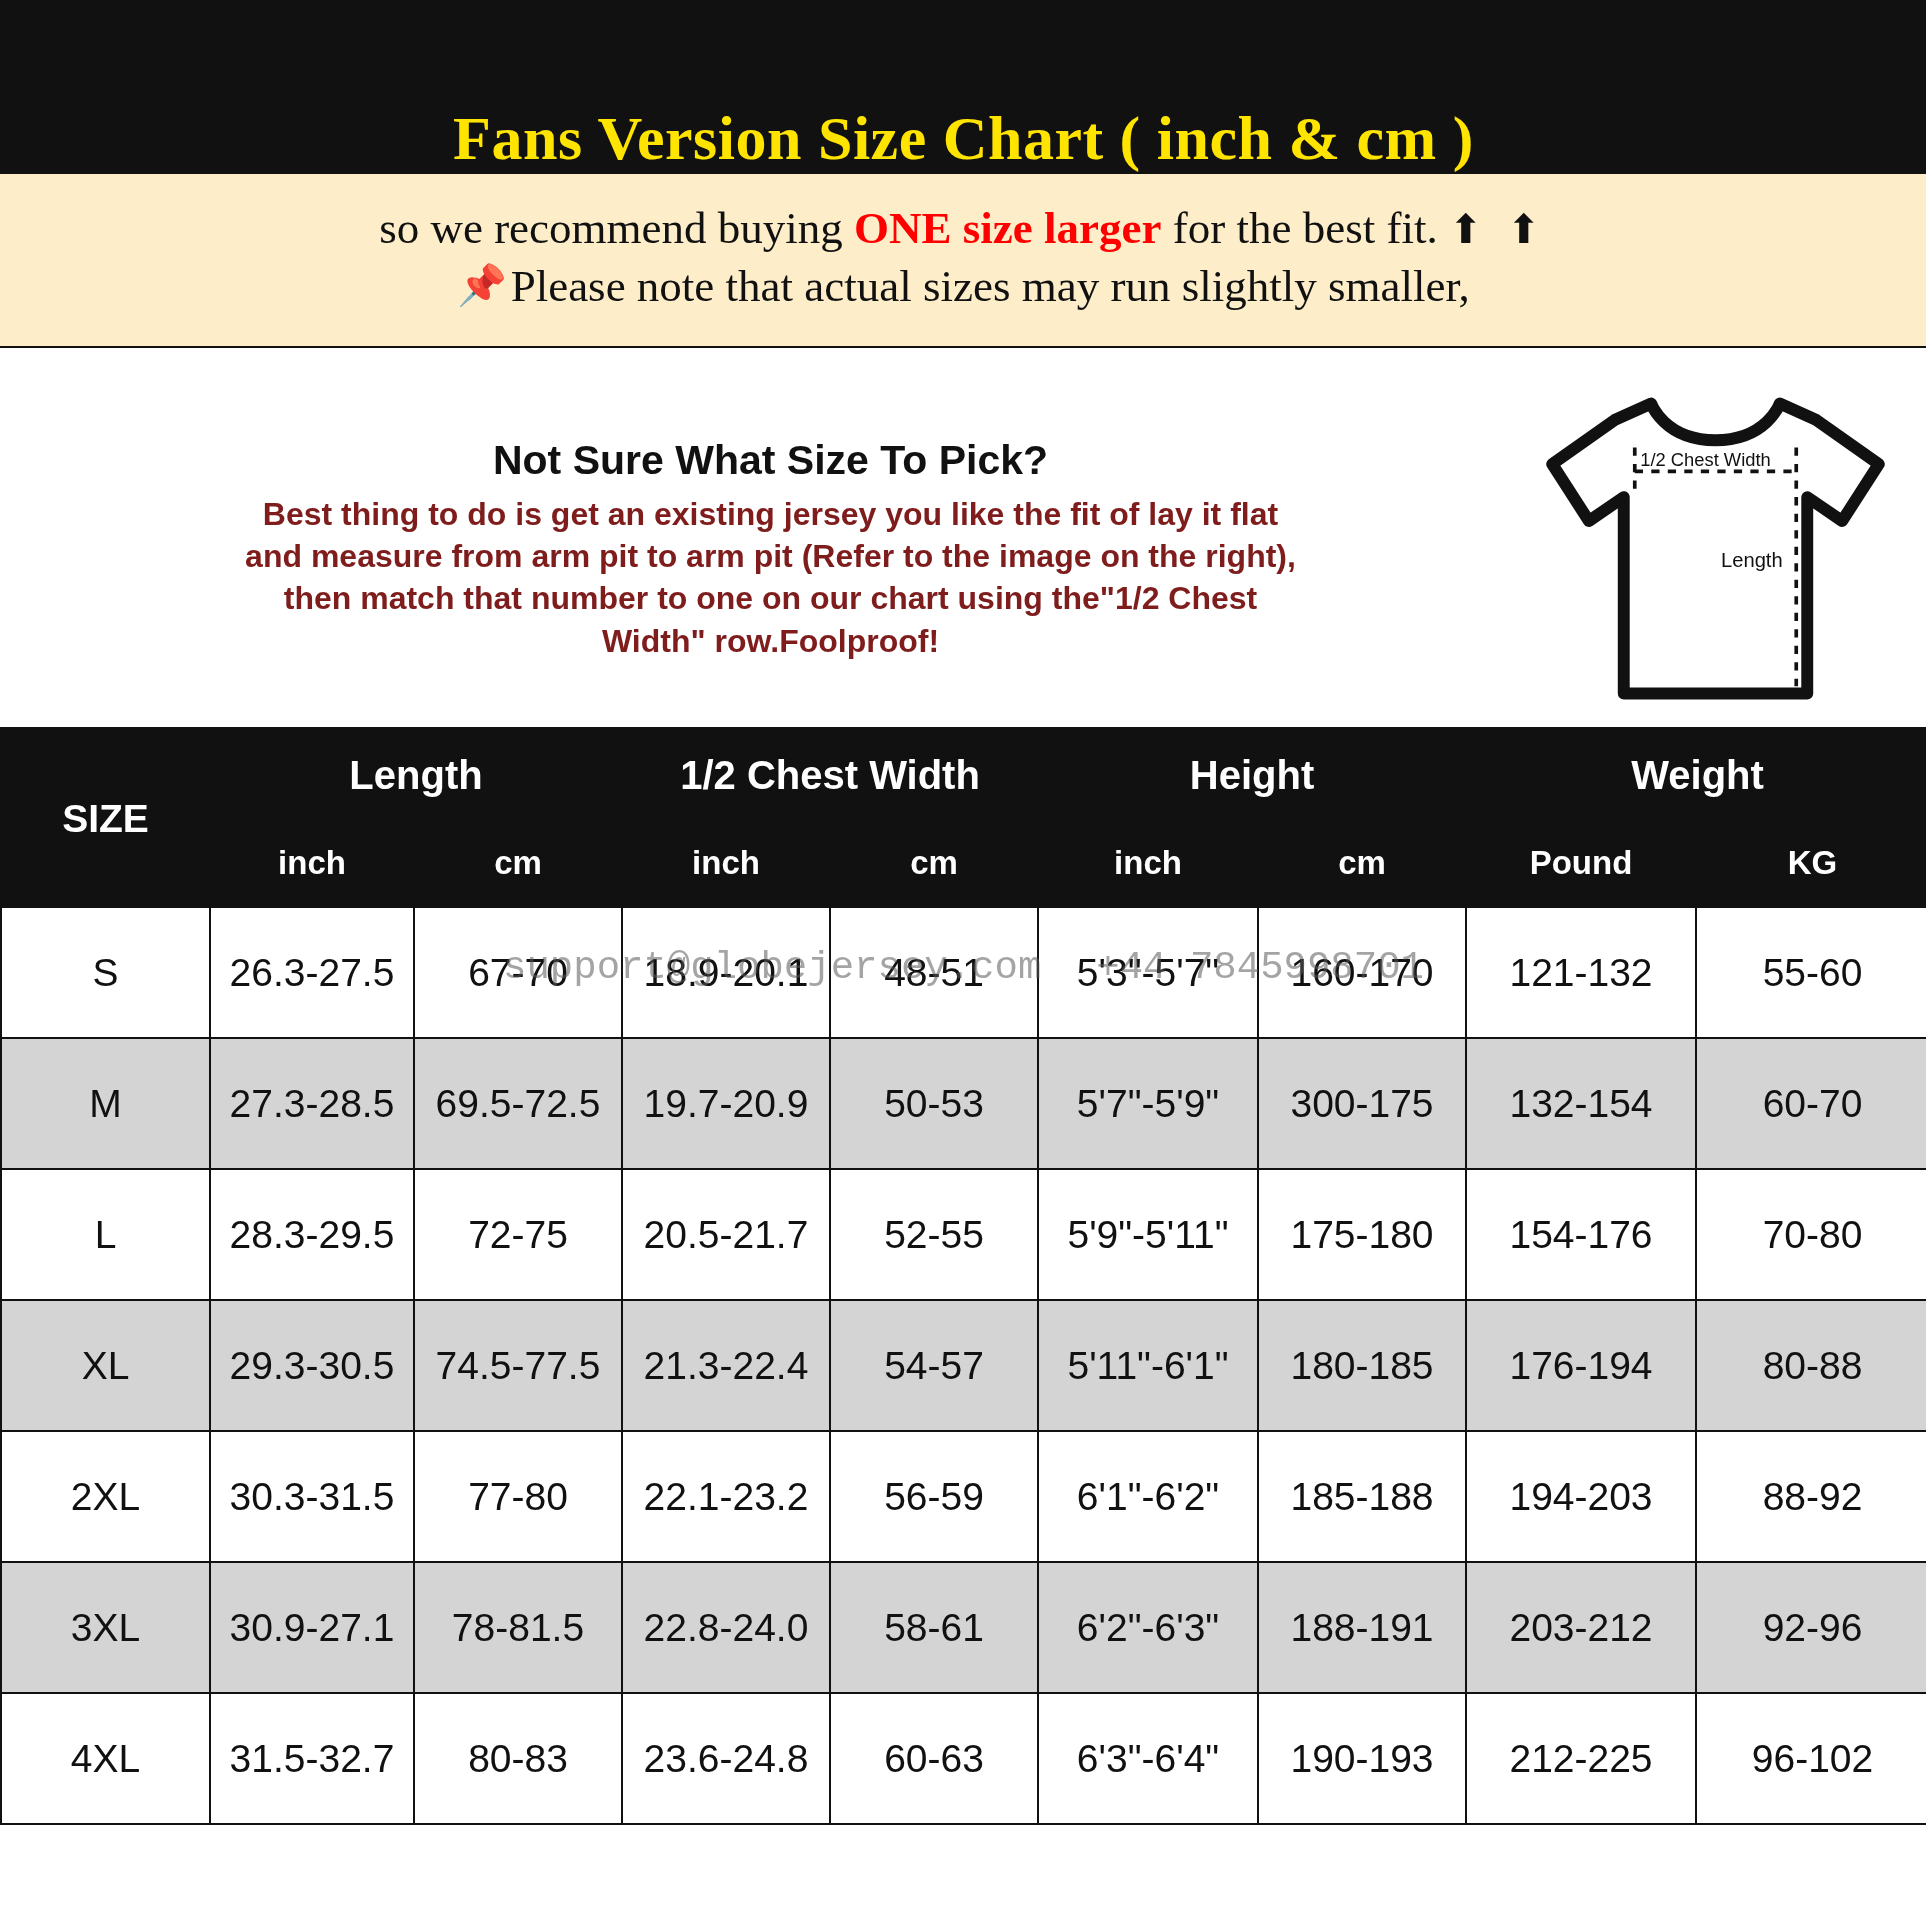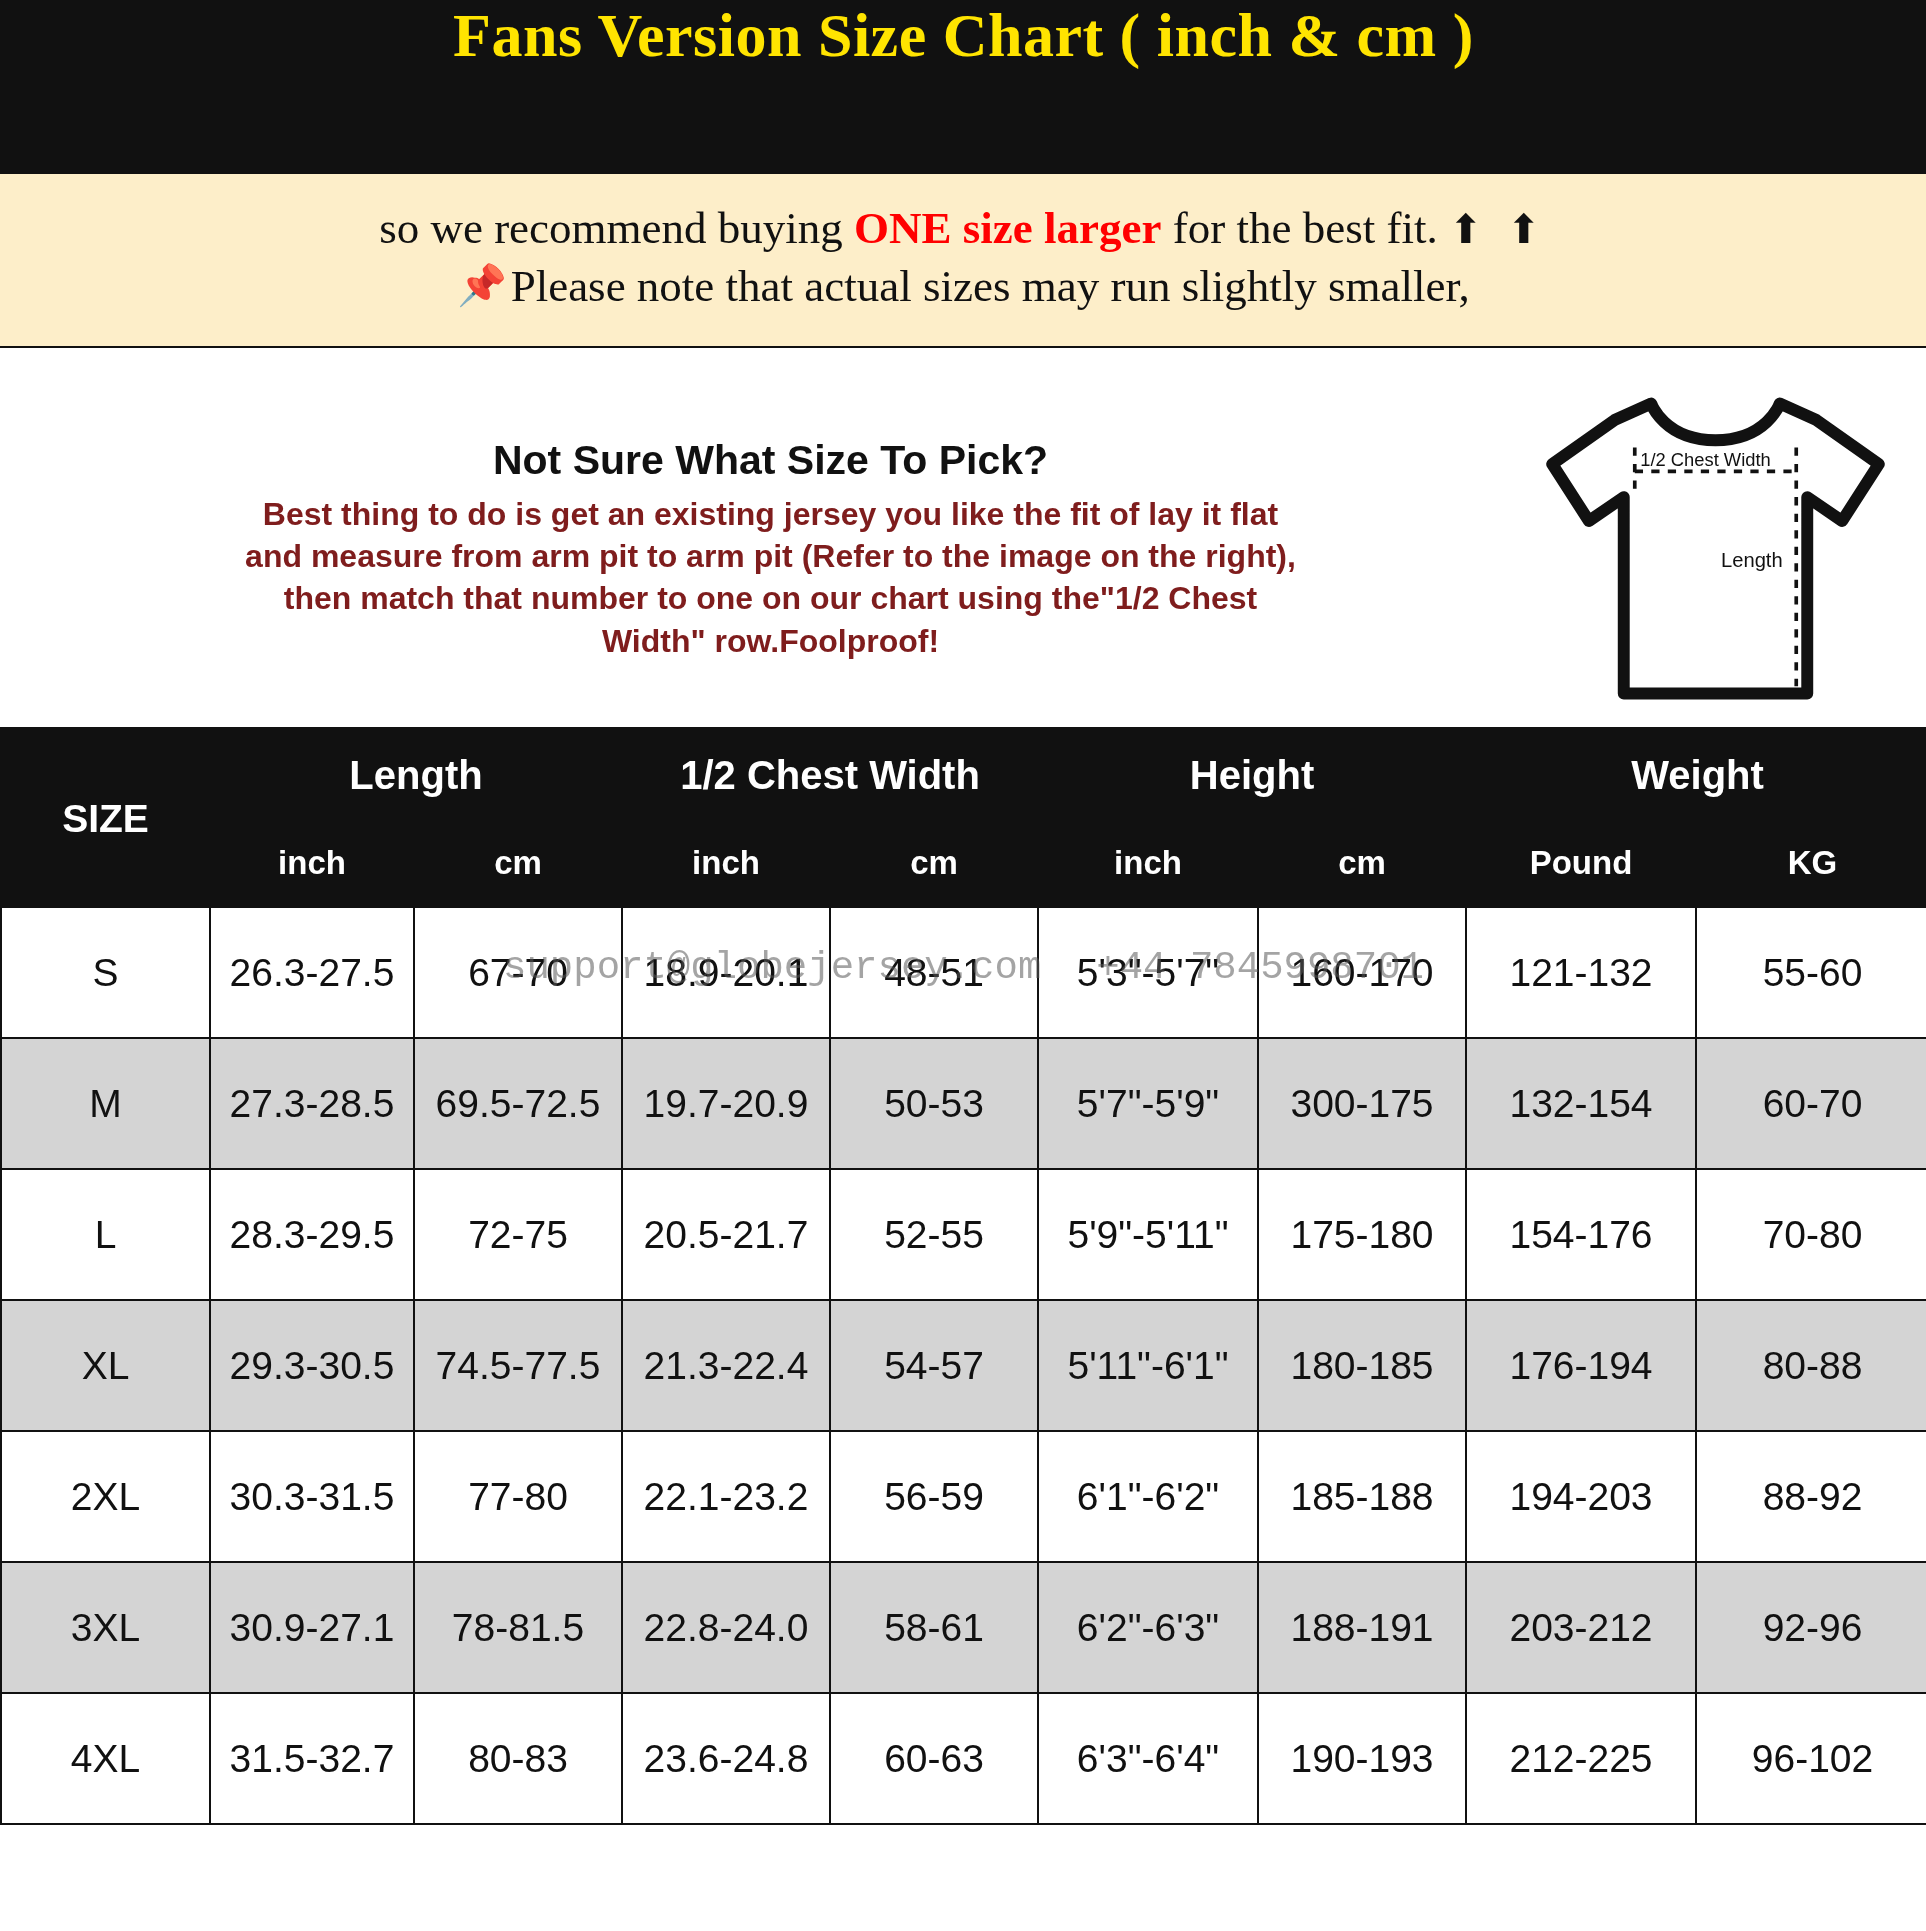--- a/index.html
+++ b/index.html
@@ -15,21 +15,21 @@
     position: relative;
     background: #ffffff;
     overflow: hidden;
   }
 
   
   .header-bar {
     background: #111111;
     height: 174px;
     display: flex;
-    align-items: flex-start;
+    align-items: flex-end;
     justify-content: center;
   }
   .header-title {
     color: #ffe400;
     font-size: 62px;
     font-weight: bold;
     letter-spacing: 0.5px;
     font-family: "Liberation Serif", serif;
   }
 

